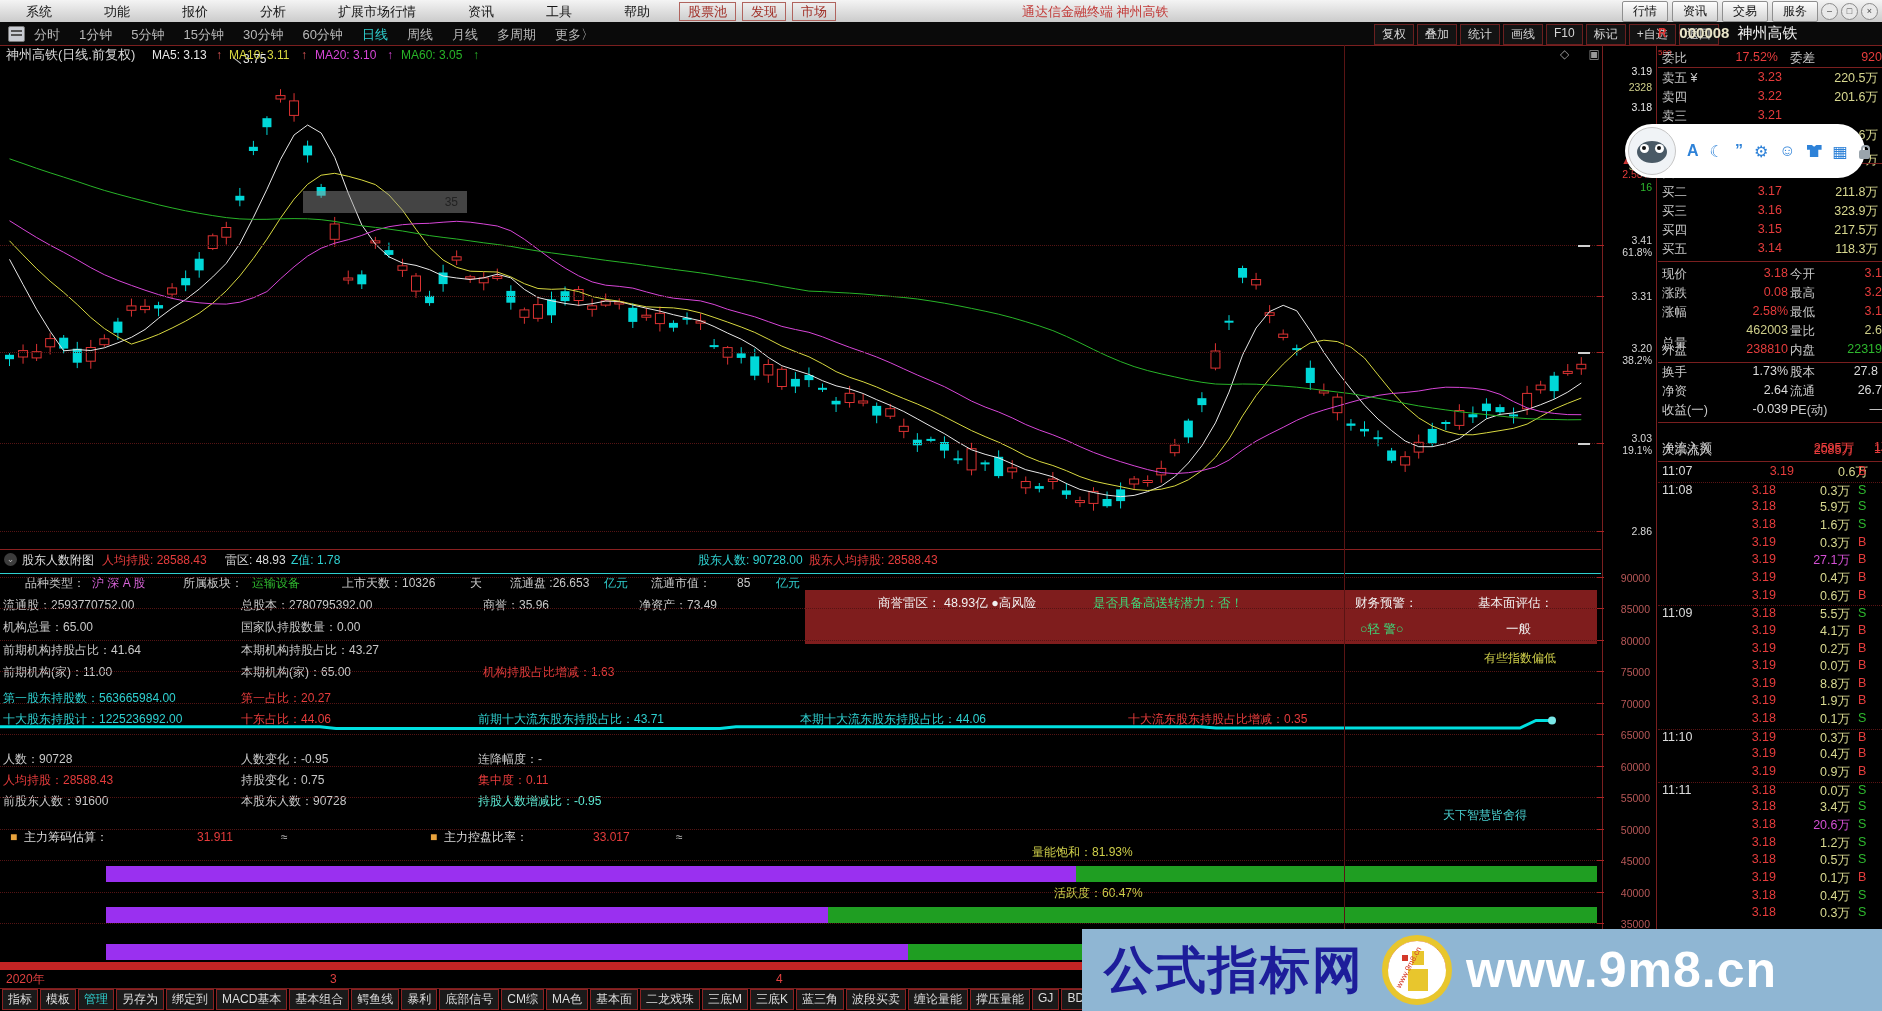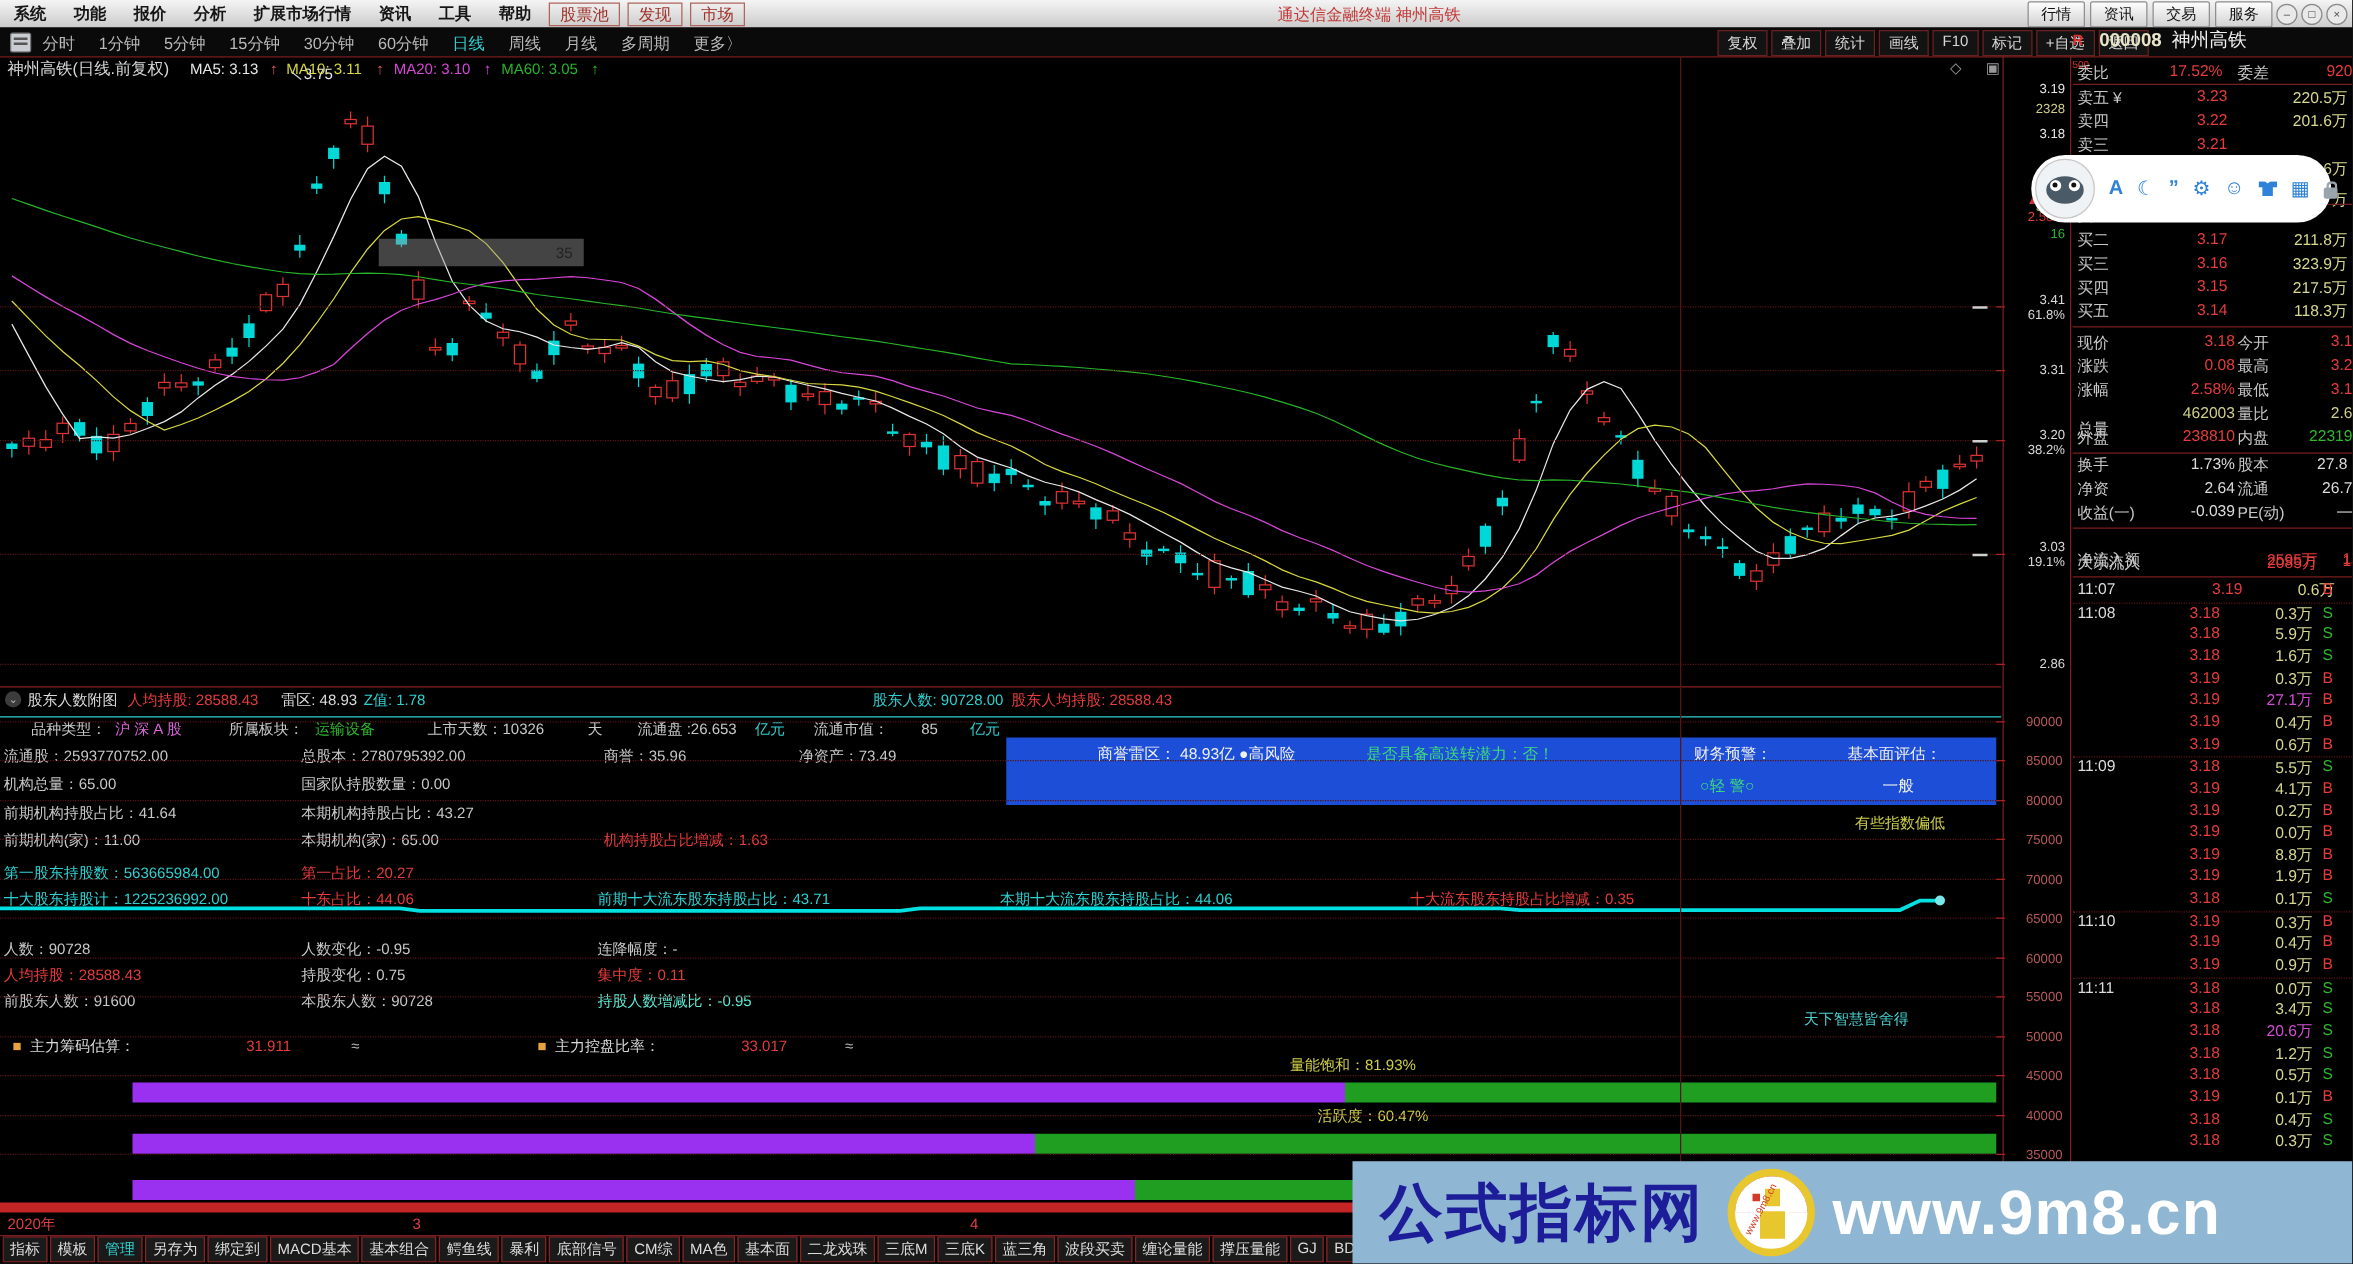--- a/index.html
+++ b/index.html
@@ -2,21 +2,21 @@
 <html><head>
 <meta charset="utf-8">
 <style>
   html,body{margin:0;padding:0;background:#222;}
   #app{position:relative;width:1882px;height:1011px;background:#000;overflow:hidden;
        font-family:"Liberation Sans","DejaVu Sans",sans-serif;}
   .t{position:absolute;white-space:pre;font-size:12px;line-height:15px;color:#c8c8c8;}
   .rt{transform:translateX(-100%);}
   #titlebar{position:absolute;left:0;top:0;width:1882px;height:22px;
     background:linear-gradient(#f4f4f4,#cbcbcb);display:flex;align-items:center;}
-  .menu-item{font-size:13px;color:#151515;padding:0 11px;cursor:default;font-weight:bold;}
+  .menu-item{font-size:13px;color:#151515;padding:0 26px;cursor:default;}
   .menu-item-red{font-size:13px;color:#a03028;border:1px solid #b0645e;padding:0 8px;margin:0 3px;line-height:17px;}
   #app-title{position:absolute;left:1022px;top:3px;font-size:13px;color:#c23a38;}
   #tb-right{position:absolute;right:64px;top:1px;display:flex;gap:4px;}
   .tb-btn{font-size:12px;color:#111;padding:1px 10px;background:linear-gradient(#fdfdfd,#d3d3d3);
     border:1px solid #8f8f8f;border-radius:2px;}
   #win-controls{position:absolute;right:4px;top:3px;display:flex;gap:3px;}
   .win-c{width:15px;height:15px;border-radius:50%;background:#e9e9e9;border:1px solid #8a8a8a;
     font-size:9px;color:#444;text-align:center;line-height:14px;}
   #toolbar{position:absolute;left:0;top:22px;width:1882px;height:23px;background:#0a0a0a;}
   #timeframes{position:absolute;left:34px;top:26px;display:flex;gap:19px;font-size:13px;color:#b9b9b9;}
@@ -30,21 +30,21 @@
   #tag500{color:#e03030;font-size:8px;line-height:8px;}
   #scode{color:#e9e5c9;font-weight:bold;font-size:15px;margin-left:8px;line-height:20px;}
   #sname{color:#efefef;font-size:15px;margin-left:8px;line-height:20px;}
   .hline{position:absolute;height:1px;}
   .vline{position:absolute;width:1px;}
   .gridline{position:absolute;height:0;border-top:1px dotted #551414;width:1601px;left:0;}
   .axtick{position:absolute;width:7px;height:1px;background:#a22;left:1597px;}
   .fibdash{position:absolute;width:12px;height:2px;background:#cfcfcf;left:1578px;}
   #tooltip{position:absolute;left:303px;top:191px;width:164px;height:22px;background:rgba(150,150,150,.45);
     color:#222;font-size:12px;text-align:right;line-height:22px;padding-right:9px;box-sizing:border-box;}
-  #banner{position:absolute;left:805px;top:590px;width:792px;height:54px;background:#1d4ed8;}
+  #banner{position:absolute;left:805px;top:590px;width:792px;height:54px;background:#7f1d1d;}
   .bar{position:absolute;left:106px;width:1491px;height:16px;display:flex;}
   .bar .p{background:#9a30f0;height:16px;}
   .bar .g{background:#1f9e22;height:16px;flex:1;}
   #redbar{position:absolute;left:0;top:962px;width:1601px;height:8px;background:#c32424;}
   #tabs{position:absolute;left:2px;top:989px;width:1878px;height:21px;display:flex;gap:2px;overflow:hidden;}
   .tab{font-size:12px;color:#dcdcdc;border:1px solid #8b2222;background:#1a1a1a;padding:1px 5px;white-space:nowrap;}
   .tab.cy{color:#2fd0d0;}
   #quote{position:absolute;left:1658px;top:45px;width:224px;height:944px;overflow:hidden;}
   .qrow{position:absolute;left:0;width:224px;height:18px;font-size:12.5px;}
   .qrow span{position:absolute;white-space:pre;}

